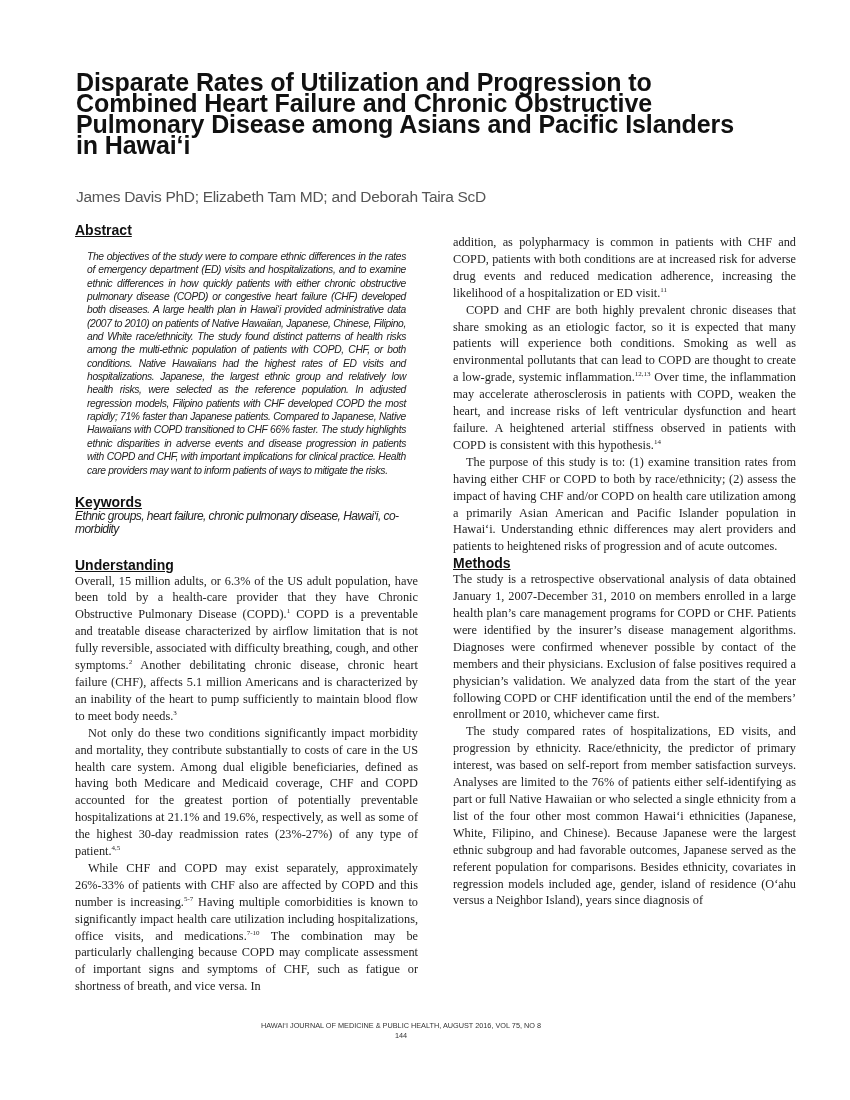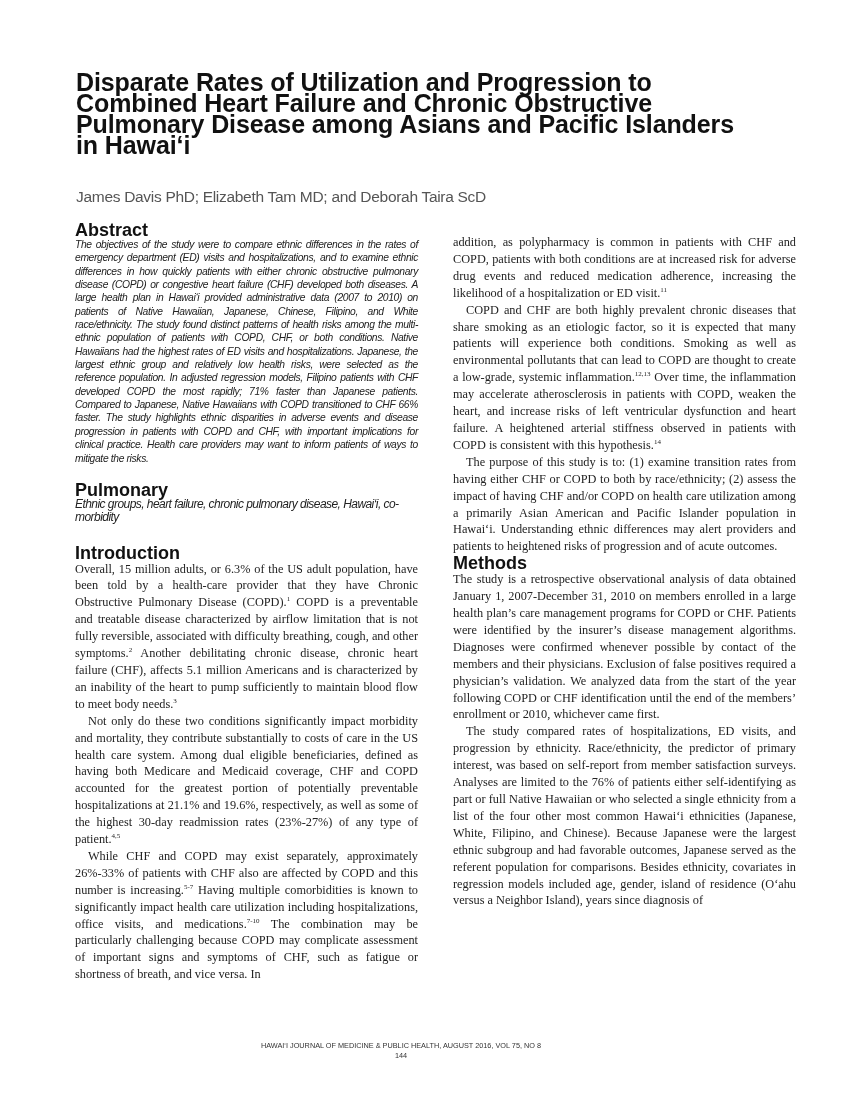--- a/index.html
+++ b/index.html
@@ -11,56 +11,56 @@
   }
   .authors {
     position: absolute; left: 76px; top: 188px; width: 680px;
     font-family: "Liberation Sans", sans-serif; font-size: 15.5px; color: #555;
     letter-spacing: -0.3px;
   }
   .col { position: absolute; top: 222px; width: 343px; }
   .col.left { left: 75px; }
   .col.right { left: 453px; top: 234px; }
   h2 {
-    font-family: "Liberation Sans", sans-serif; font-weight: bold; font-size: 18px;
-    margin: 0; line-height: 16px; color: #111;
+    font-family: "Liberation Sans", sans-serif; font-weight: bold; font-size: 14px;
+    margin: 0; line-height: 16px; color: #111; text-decoration: underline;
   }
   .abstract {
     font-family: "Liberation Sans", sans-serif; font-style: italic; font-size: 10.3px;
-    line-height: 13.35px; text-align: justify; margin: 0; letter-spacing: -0.35px; color: #222;
+    line-height: 13.35px; text-align: justify; margin: 12px; letter-spacing: -0.35px; color: #222;
   }
   .keywords {
     font-family: "Liberation Sans", sans-serif; font-style: italic; font-size: 12px;
     line-height: 13.35px; margin: 0; letter-spacing: -0.55px; color: #222;
   }
   .body {
     font-family: "Liberation Serif", serif; font-size: 12.3px; line-height: 16.9px;
     text-align: justify; margin: 0; color: #222;
   }
   .body.indent { text-indent: 13px; }
   sup { font-size: 7px; line-height: 0; vertical-align: 5px; }
   .footer {
     position: absolute; left: 0; width: 802px; top: 1021px; text-align: center;
-    font-family: "Liberation Sans", sans-serif; font-size: 7.3px; line-height: 10px; color: #333; margin-top: 20px;
+    font-family: "Liberation Sans", sans-serif; font-size: 7.3px; line-height: 10px; color: #333;
   }
 </style>
 </head>
 <body>
 
 <div class="title">Disparate Rates of Utilization and Progression to Combined Heart Failure and Chronic Obstructive Pulmonary Disease among Asians and Pacific Islanders in Hawai‘i</div>
 <div class="authors">James Davis PhD; Elizabeth Tam MD; and Deborah Taira ScD</div>
 
 <div class="col left">
   <h2>Abstract</h2>
   <p class="abstract">The objectives of the study were to compare ethnic differences in the rates of emergency department (ED) visits and hospitalizations, and to examine ethnic differences in how quickly patients with either chronic obstructive pulmonary disease (COPD) or congestive heart failure (CHF) developed both diseases. A large health plan in Hawai‘i provided administrative data (2007 to 2010) on patients of Native Hawaiian, Japanese, Chinese, Filipino, and White race/ethnicity. The study found distinct patterns of health risks among the multi-ethnic population of patients with COPD, CHF, or both conditions. Native Hawaiians had the highest rates of ED visits and hospitalizations. Japanese, the largest ethnic group and relatively low health risks, were selected as the reference population. In adjusted regression models, Filipino patients with CHF developed COPD the most rapidly; 71% faster than Japanese patients. Compared to Japanese, Native Hawaiians with COPD transitioned to CHF 66% faster. The study highlights ethnic disparities in adverse events and disease progression in patients with COPD and CHF, with important implications for clinical practice.  Health care providers may want to inform patients of ways to mitigate the risks.</p>
 
-  <h2 style="margin-top:17px">Pulmonary</h2>
+  <h2 style="margin-top:17px">Keywords</h2>
   <p class="keywords">Ethnic groups, heart failure, chronic pulmonary disease, Hawai‘i, co-morbidity</p>
 
-  <h2 style="margin-top:20px">Introduction</h2>
+  <h2 style="margin-top:20px">Understanding</h2>
   <p class="body">
     <span>Overall, 15 million adults, or 6.3% of the US adult population, have been told by a health-care provider that they have Chronic Obstructive Pulmonary Disease (COPD).</span><sup>1</sup><span> COPD is a preventable and treatable disease characterized by airflow limitation that is not fully reversible, associated with difficulty breathing, cough, and other symptoms.</span><sup>2</sup><span> Another debilitating chronic disease, chronic heart failure (CHF), affects 5.1 million Americans and is characterized by an inability of the heart to pump sufficiently to maintain blood flow to meet body needs.</span><sup>3</sup>
   </p>
   <p class="body indent">
     <span>Not only do these two conditions significantly impact morbidity and mortality, they contribute substantially to costs of care in the US health care system. Among dual eligible beneficiaries, defined as having both Medicare and Medicaid coverage, CHF and COPD accounted for the greatest portion of potentially preventable hospitalizations at 21.1% and 19.6%, respectively, as well as some of the highest 30-day readmission rates (23%-27%) of any type of patient.</span><sup>4,5</sup>
   </p>
   <p class="body indent" style="height: auto; overflow: hidden;">
     <span>While CHF and COPD may exist separately, approximately 26%-33% of patients with CHF also are affected by COPD and this number is increasing.</span><sup>5-7</sup><span> Having multiple comorbidities is known to significantly impact health care utilization including hospitalizations, office visits, and medications.</span><sup>7-10</sup><span> The combination may be particularly challenging because COPD may complicate assessment of important signs and symptoms of CHF, such as fatigue or shortness of breath, and vice versa. In</span>
   </p>
 </div>

